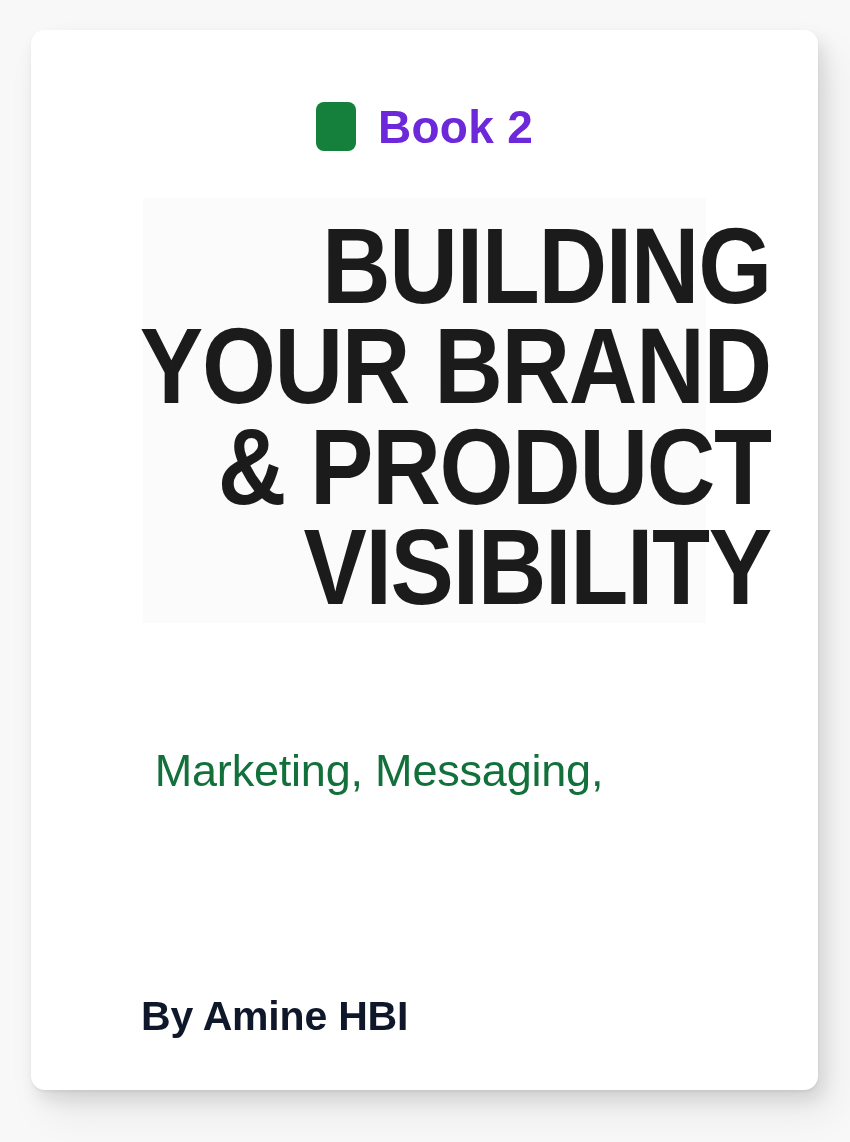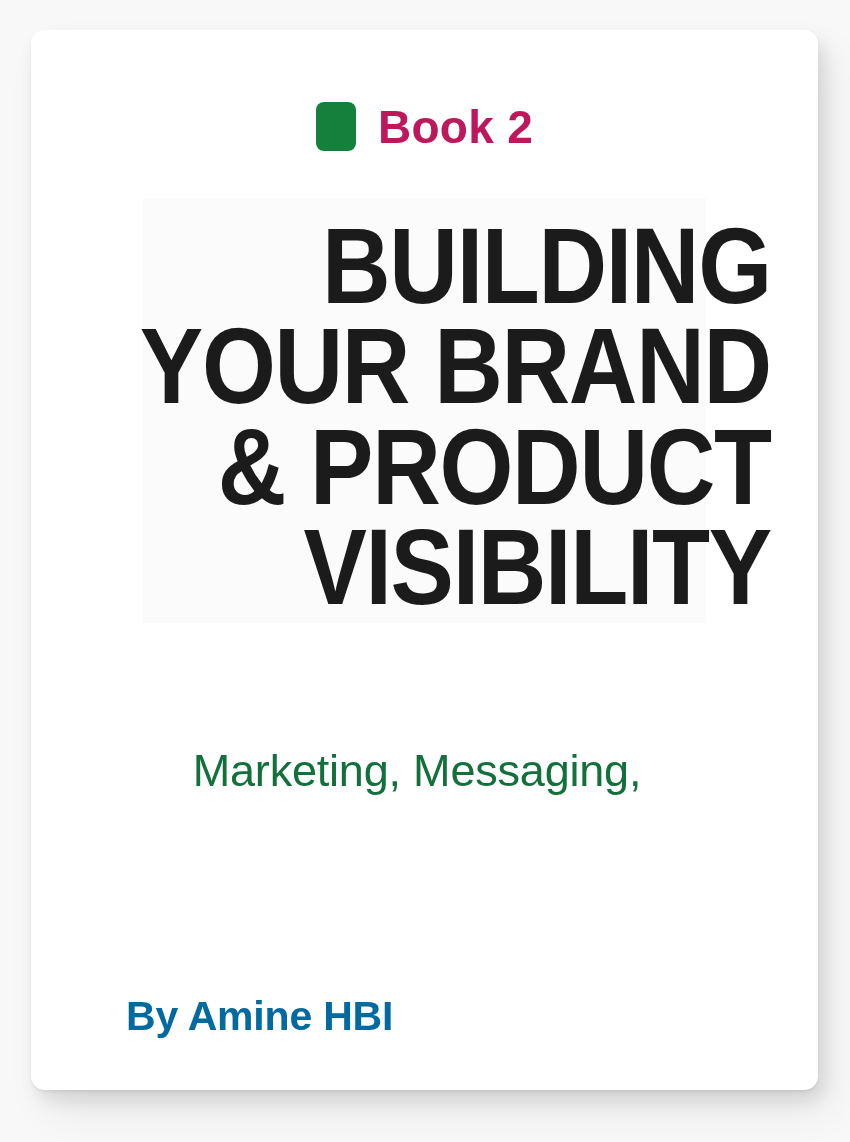--- a/index.html
+++ b/index.html
@@ -52,21 +52,21 @@
     width: 40px;
     height: 49px;
     border-radius: 8px;
     background: #14803c;
     flex: 0 0 auto;
   }
   .badge-label {
     font-family: "Liberation Sans", sans-serif;
     font-size: 46px;
     font-weight: 700;
-    color: #be185d;
+    color: #6d28d9;
     letter-spacing: 0.3px;
     line-height: 1;
     white-space: nowrap;
   }
 
   
   .title-panel {
     position: absolute;
     left: 112px;
     top: 168px;
@@ -94,41 +94,40 @@
     margin: 0;
   }
 
   
   .subtitle {
     position: absolute;
     left: 0;
     top: 712px;
     width: 696px;
     text-align: center;
-    margin-left: 38px;
   }
   .subtitle-line {
     font-family: "Liberation Sans", sans-serif;
     font-size: 45px;
     font-weight: 400;
     color: #12703a;
     line-height: 1.27;
     letter-spacing: -0.2px;
     white-space: nowrap;
   }
 
   
   .author {
     position: absolute;
-    left: 95px;
+    left: 110px;
     top: 963px;
     font-family: "Liberation Sans", sans-serif;
     font-size: 41px;
     font-weight: 700;
-    color: #0369a1;
+    color: #0f172a;
     letter-spacing: -0.2px;
     white-space: nowrap;
   }
 </style>
 </head>
 <body>
 
 <div class="stage">
 
   <div class="page-card">

